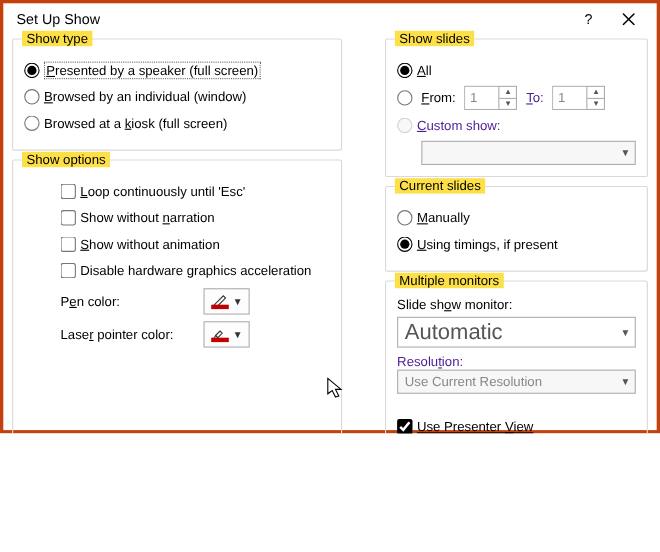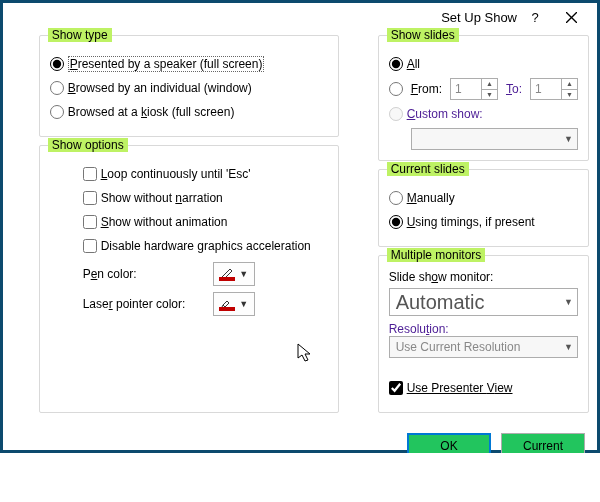--- a/index.html
+++ b/index.html
@@ -5,27 +5,26 @@
   * { box-sizing: border-box; }
   body {
     margin: 0;
     font-family: "Segoe UI", Tahoma, sans-serif;
     font-size: 12px;
     color: #000;
     background: #fff;
   }
   .dialog {
     width: 600px;
-    height: 453px;
-    border: 3px solid #0c4a6e;
+    height: 394px;
+    border: 3px solid #c2410c;
     position: relative;
     background: #fff;
     display: flex;
     flex-direction: column;
-    align-items: flex-end;
   }
   .titlebar {
     display: flex;
     align-items: center;
     height: 32px;
     padding: 0 8px 0 12px;
   }
   .titlebar .title {
     flex: 1;
     font-size: 13px;
@@ -53,21 +52,21 @@
     border: 1px solid #d9d9d9;
     border-radius: 2px;
     position: relative;
     padding: 14px 10px 10px 10px;
     margin-bottom: 8px;
   }
   .group > .legend {
     position: absolute;
     top: -8px;
     left: 8px;
-    background: #bef264;
+    background: #fde047;
     padding: 0 4px;
     font-size: 12px;
   }
   .radio-row, .check-row {
     display: flex;
     align-items: center;
     gap: 4px;
     margin: 4px 0;
     min-height: 20px;
   }

